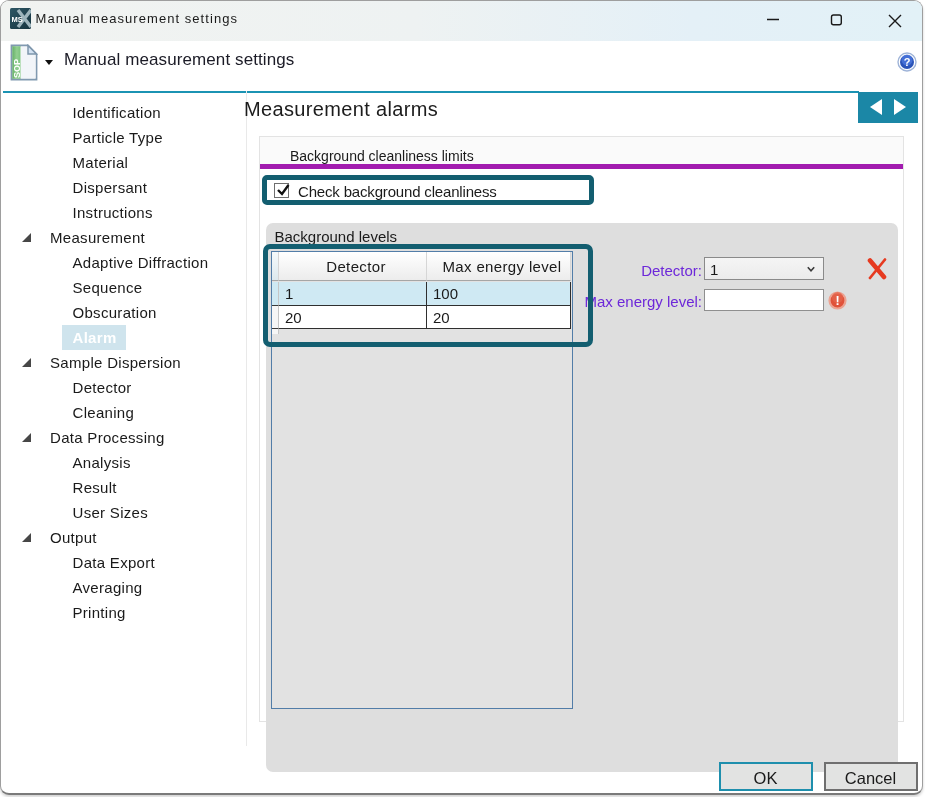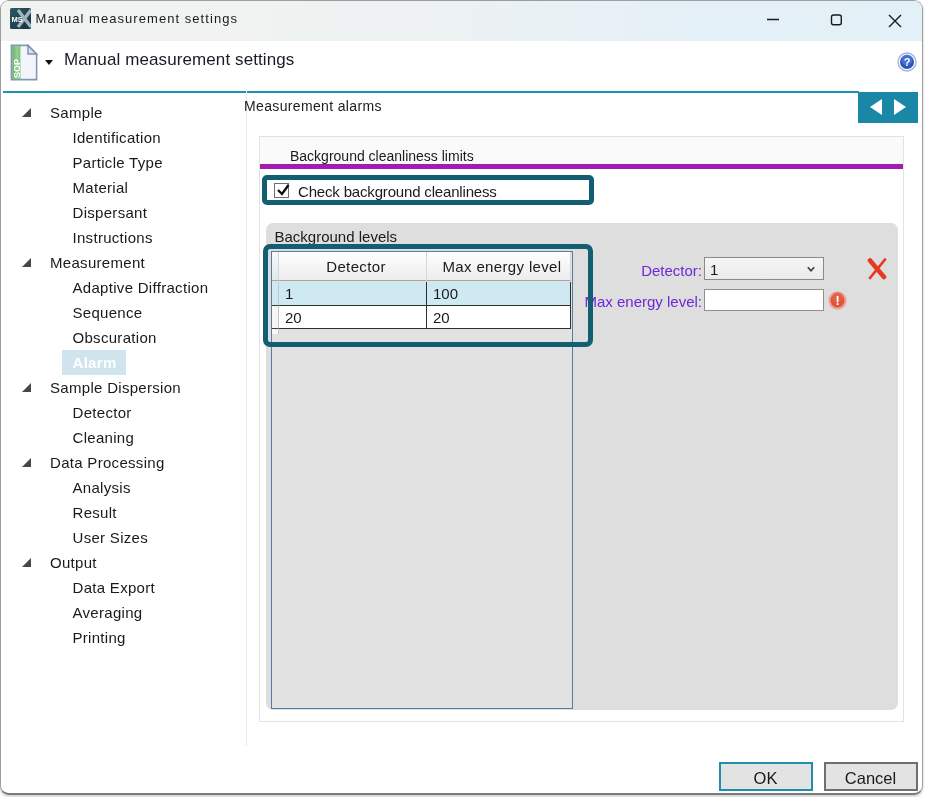--- a/index.html
+++ b/index.html
@@ -38,34 +38,34 @@
   #tree { position:absolute; left:0; top:99px; width:246px; }
   .trow { position:relative; height:25px; line-height:25px; font-size:15px; color:#1a1a1a; white-space:nowrap; }
   .trow .lbl { position:absolute; left:71.5px; letter-spacing:0.3px; }
   .trow.parent .lbl { left:49px; }
   .trow .tri { position:absolute; left:21px; top:8px; width:0; height:0;
     border-left:9px solid transparent; border-bottom:9px solid #474747; }
   .trow.sel .lbl { left:71.5px; color:#ffffff; font-weight:bold; }
   .trow.sel .selbg { position:absolute; left:61px; top:0px; width:64px; height:25px; background:#cfe4ed; }
   #sidesep { position:absolute; left:245px; top:90px; width:1px; height:655px; background:#e9e9e9; }
   
-  #mainhead { position:absolute; left:243px; top:96.5px; font-size:14px; color:#1c1c1c; letter-spacing:0.35px; }
+  #mainhead { position:absolute; left:243px; top:96.5px; font-size:20px; color:#1c1c1c; letter-spacing:0.35px; }
   #panel { position:absolute; left:258px; top:135px; width:644.5px; height:586px;
     border:1px solid #e3e3e3; background:#ffffff; }
   #panelhead { position:absolute; left:0; top:0; width:100%; height:32px; background:#fafafa; border-bottom:5px solid #a21caf; }
   #panelhead span { position:absolute; left:30px; top:10.5px; font-size:14px; color:#1a1a1a; }
   
   #cbbox { position:absolute; left:261px; top:174px; width:332px; height:29.5px;
     border:5px solid #135e70; border-radius:5px; background:#ffffff; }
   #cbrow { position:absolute; left:273px; top:182px; width:300px; height:16px; }
   #cb { position:absolute; left:0px; top:0px; width:15px; height:15px; border:1px solid #6e6e6e; background:#fff; }
   #cb svg { position:absolute; left:0px; top:-2px; }
   #cblabel { position:absolute; left:24px; top:0px; font-size:15px; letter-spacing:-0.17px; color:#1a1a1a; }
   
-  #graypanel { position:absolute; left:265px; top:222px; width:631.5px; height:487px; background:#dedede; border-radius:7px; }
+  #graypanel { position:absolute; left:265px; top:222px; width:631.5px; height:549px; background:#dedede; border-radius:7px; }
   #bglabel { position:absolute; left:8.5px; top:5px; font-size:15px; color:#1a1a1a; }
   
   #grid { position:absolute; left:270px; top:250px; width:302px; height:458px;
     border:1px solid #527da8; background:#e2e2e2; }
   .gh { position:absolute; top:0; height:29px; background:linear-gradient(#ffffff,#ececec);
     border-right:1px solid #d6d6d6; border-bottom:1px solid #a6a6a6; font-size:15px; letter-spacing:0.35px; color:#1a1a1a; line-height:29px;text-align:center; }
   #gh0 { left:0; width:7px; background:linear-gradient(#f6fafb,#dde9ee); }
   #gh1 { left:7px; width:148px; padding-left:7px; }
   #gh2 { left:155px; width:144px; padding-left:7px; }
   .rowhdr { position:absolute; left:0; width:7px; background:#f6f6f6; border-right:1px solid #c6c6c6; border-bottom:1px solid #3a3a3a; }
@@ -136,24 +136,20 @@
     <circle cx="10" cy="8" r="5.5" fill="#4a77dd" opacity="0.8"></circle>
     <text x="10" y="14.2" text-anchor="middle" font-family="Liberation Sans" font-size="11" font-weight="bold" fill="#ffffff">?</text>
   </svg>
   <div id="tealline"></div>
   <div id="navrect">
       <div class="navtri" id="navtri-l"></div>
       <div class="navtri" id="navtri-r"></div>
     </div>
 
   <div id="tree">
-    <div class="trow parent">
-        <div class="tri"></div>
-        <span class="lbl">Sample</span>
-      </div>
     <div class="trow">
         <span class="lbl">Identification</span>
       </div>
     <div class="trow">
         <span class="lbl">Particle Type</span>
       </div>
     <div class="trow">
         <span class="lbl">Material</span>
       </div>
     <div class="trow">

